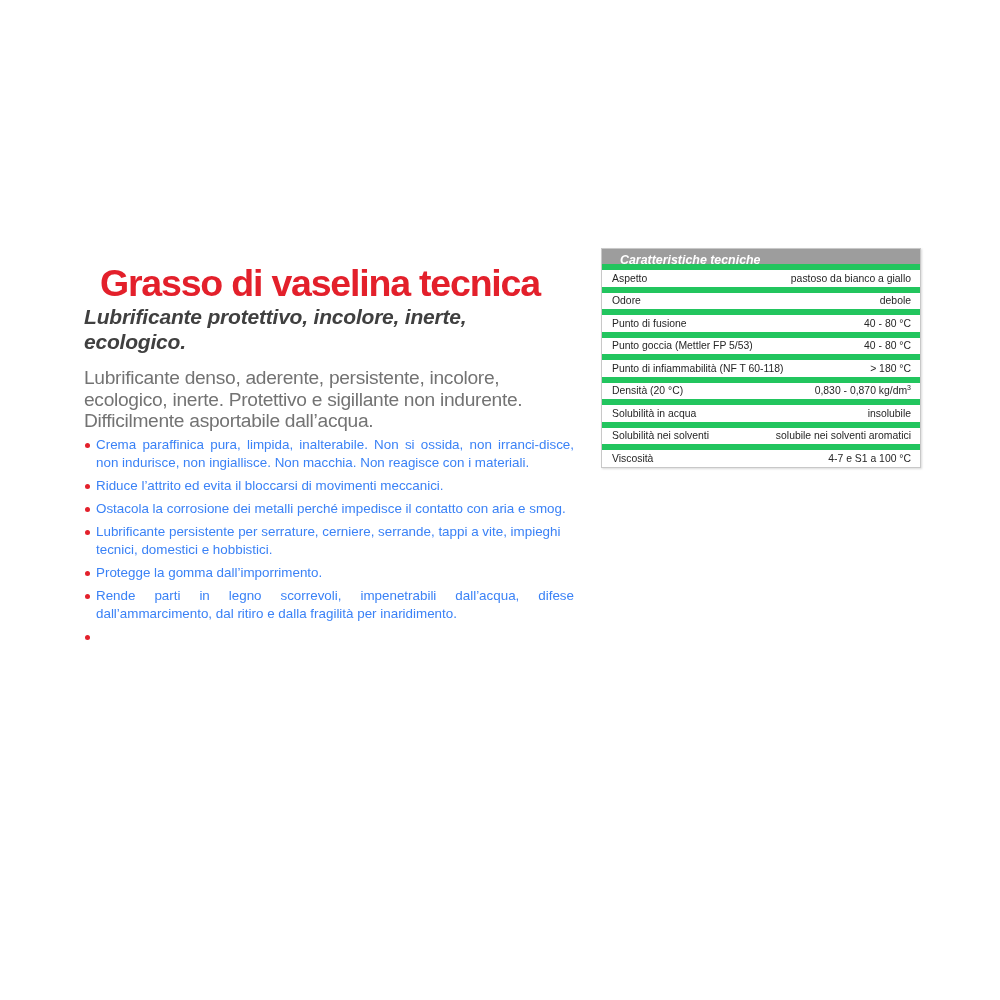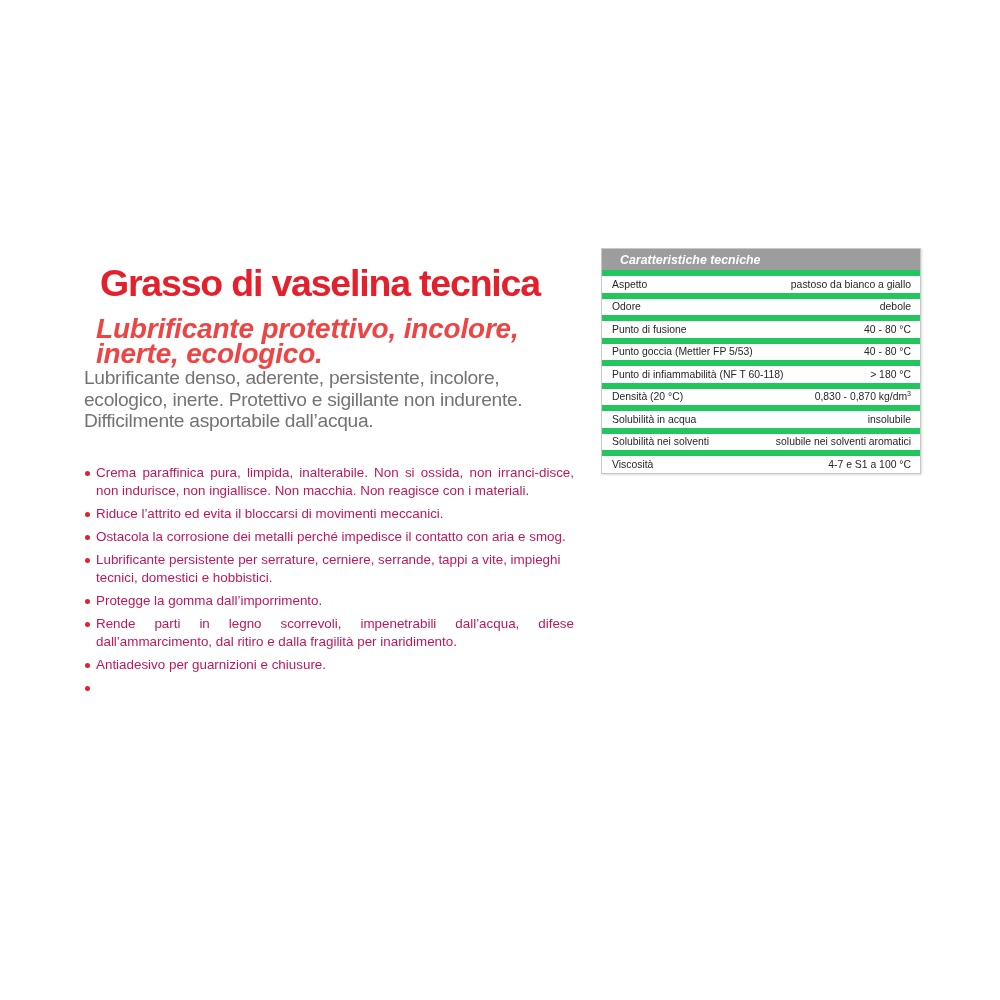--- a/index.html
+++ b/index.html
@@ -26,50 +26,50 @@
       letter-spacing: -1.2px;
       color: #e3202b;
       white-space: nowrap;
       line-height: 48px;
     }
     .subtitle {
       position: absolute;
       left: 84px;
       top: 304px;
       width: 480px;
-      margin: 12px;
+      margin: 0;
       font-weight: bold;
       font-style: italic;
-      font-size: 28px;
+      font-size: 21px;
       line-height: 25px;
-      color: #ef4444;
+      color: #404040;
       letter-spacing: -0.2px;
     }
     .intro {
       position: absolute;
       left: 84px;
       top: 367px;
       width: 500px;
       margin: 0;
       font-size: 19.2px;
       line-height: 21.5px;
       color: #737373;
       letter-spacing: -0.3px;
     }
     .bullets {
       position: absolute;
       left: 84px;
-      top: 464px;
+      top: 436px;
       width: 490px;
       margin: 0;
       padding: 0;
       list-style: none;
       font-size: 13.4px;
       line-height: 18px;
-      color: #be185d;
+      color: #3b82f6;
     }
     .bullets li {
       position: relative;
       padding-left: 12px;
       margin-bottom: 5px;
     }
     .bullets li .dot {
       position: absolute;
       left: 1px;
       top: 7px;
@@ -88,21 +88,21 @@
       position: absolute;
       left: 601px;
       top: 248px;
       width: 318px;
       border: 1px solid #c8c8c8;
       box-shadow: 1px 1px 2px rgba(0,0,0,0.15);
       background: #ffffff;
     }
     .spec-header {
       background: #9d9d9d;
-      height: 21px;
+      height: 15px;
       line-height: 22px;
       padding-left: 18px;
       font-weight: bold;
       font-style: italic;
       font-size: 12.4px;
       color: #ffffff;
     }
     .spec-row {
       display: flex;
       justify-content: space-between;
@@ -150,24 +150,20 @@
     <span class="txt">Lubrificante persistente per serrature, cerniere, serrande, tappi a vite, impieghi tecnici, domestici e hobbistici.</span>
   </li>
   <li>
     <span class="dot"></span>
     <span class="txt">Protegge la gomma dall’imporrimento.</span>
   </li>
   <li class="justify">
     <span class="dot"></span>
     <span class="txt">Rende parti in legno scorrevoli, impenetrabili dall’acqua, difese dall’ammarcimento, dal ritiro e dalla fragilità per inaridimento.</span>
   </li>
-  <li>
-    <span class="dot"></span>
-    <span class="txt">Antiadesivo per guarnizioni e chiusure.</span>
-  </li>
   <li style="width:300px;">
     <span class="dot"></span>
   </li>
 </ul>
 
 <div class="spec-table">
   <div class="spec-header">Caratteristiche tecniche</div>
 
   <div class="spec-row">
     <span class="lbl">Aspetto</span>

